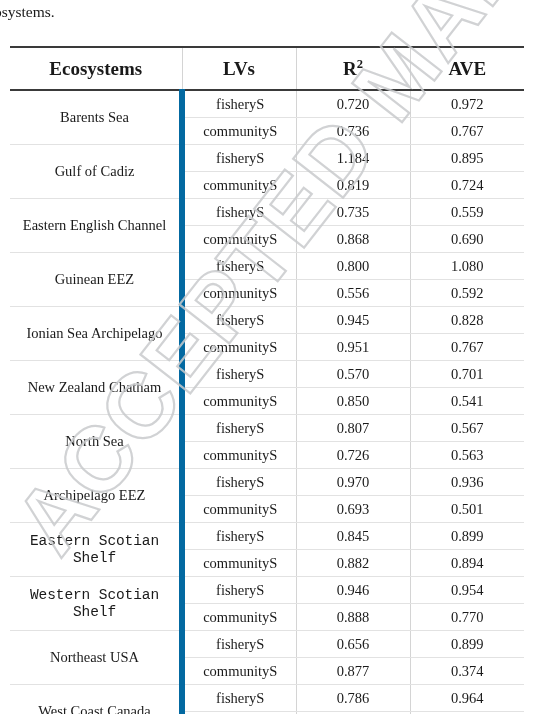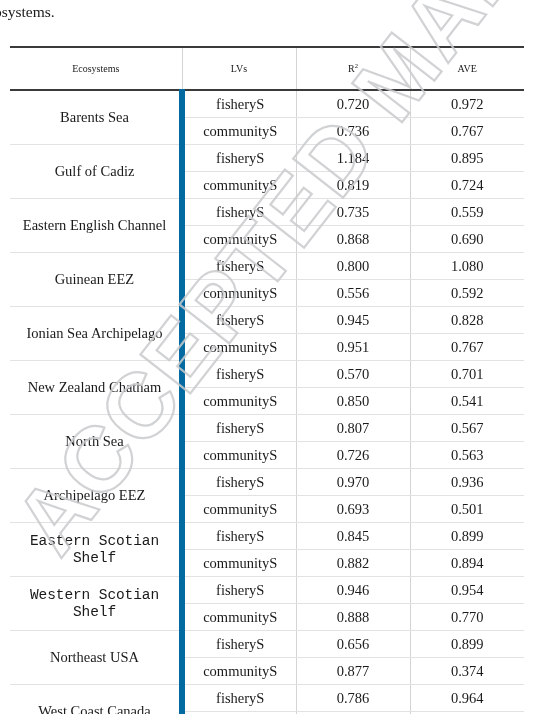--- a/index.html
+++ b/index.html
@@ -71,25 +71,25 @@
     padding: 0;
     text-align: center;
     vertical-align: middle;
     font-size: 14.5px;
     background: transparent;
   }
 
   
   #results-table thead tr.header-row th {
     height: 41px;
-    font-weight: normal;
+    font-weight: bold;
     border-top: 2.2px solid #3a3a3a;
     border-bottom: 2.2px solid #3a3a3a;
     border-left: 1px solid #d4d4d4;
-    font-size: 10px;
+    font-size: 19px;
   }
   #results-table thead tr.header-row th:first-child { border-left: none; }
 
   #results-table tbody td {
     height: 26px;
     border-left: 1px solid #d4d4d4;
     border-bottom: 1px solid #e2e2e2;
   }
   #results-table tbody td:first-child { border-left: none; }
 

